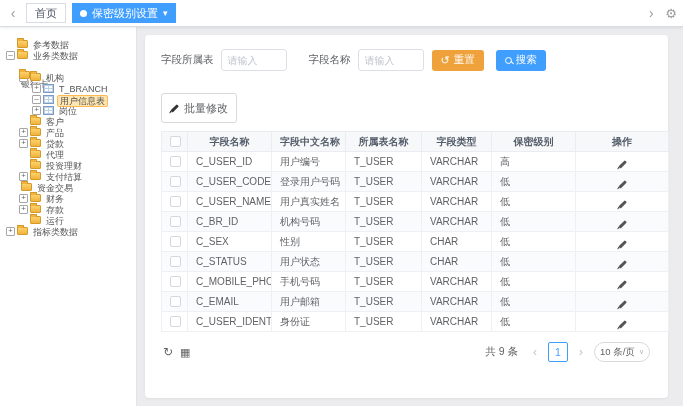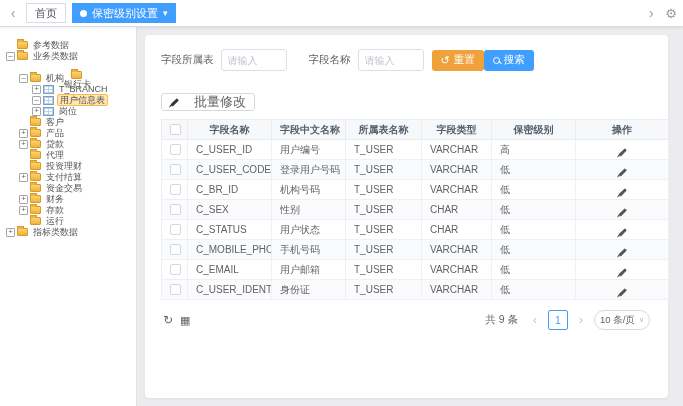--- a/index.html
+++ b/index.html
@@ -16,47 +16,47 @@
   .tabbar-right { margin-left:auto; display:flex; align-items:center; gap:7px; }
   .gear { color:#9a9a9a; font-size:13px; cursor:pointer; }
 
   
   .content { display:flex; height:379px; }
   .sidebar { width:137px; background:#fff; border-right:1px solid #e0e3e8; padding-top:13px; overflow:hidden; flex:none; }
   .main { flex:1; background:#ececee; overflow:hidden; }
   .card { background:#fff; border-radius:4px; box-shadow:0 1px 3px rgba(0,0,0,.06); margin:8px 15px 8px 8px; height:363px; padding:10px 8px; position:relative; }
 
   
-  .tree-item { height:10px; display:flex; align-items:center; font-size:9px; color:#555; line-height:10px; cursor:pointer; white-space:nowrap; margin-bottom:1px; }
+  .tree-item { height:10px; display:flex; align-items:flex-start; font-size:9px; color:#555; line-height:10px; cursor:pointer; white-space:nowrap; margin-bottom:1px; }
   .expander { width:9px; height:9px; border:1px solid #a6a6a6; background:#fff; font-size:8px; line-height:6px; text-align:center; color:#666; margin-right:2px; flex:none; border-radius:1px; }
   .node-icon { flex:none; margin-right:3px; position:relative; display:inline-block; }
   .icon-folder { width:11px; height:8px; background:linear-gradient(#fbd36a,#f2b23e); border:1px solid #d49a2a; border-radius:1px; }
   .icon-folder:before { content:""; position:absolute; top:-3px; left:-1px; width:5px; height:2px; background:#f2b23e; border:1px solid #d49a2a; border-bottom:none; border-radius:1px 1px 0 0; }
   .icon-table { width:11px; height:9px; background:#fff; border:1px solid #7c9cc6;
      background-image:linear-gradient(#bcd0e8 1px, transparent 1px), linear-gradient(90deg,#bcd0e8 1px, transparent 1px);
      background-size:4px 3px; }
   .node-label { padding:0 2px; }
   .node-label.selected { background:#ffe6b0; border:1px solid #ffb951; border-radius:2px; }
 
   
   .filters { display:flex; align-items:center; padding:4px 8px 14px 8px; }
   .f-label { font-size:10.5px; color:#606266; margin-right:7px; white-space:nowrap; }
   .f-input { width:66px; height:22px; border:1px solid #dcdfe6; border-radius:3px; font-size:10px; padding:0 6px; color:#606266; outline:none; }
   .f-input::placeholder { color:#c0c4cc; }
   .gap-lg { width:22px; flex:none; }
   .btn { height:21px; border:none; border-radius:3px; color:#fff; font-size:10.5px; padding:0 9px; display:flex; align-items:center; gap:4px; cursor:pointer; white-space:nowrap; }
   .btn-reset { background:#efa23c; margin-left:8px; }
-  .btn-search { background:#409eff; margin-left:0; }
+  .btn-search { background:#409eff; margin-left:12px; }
   .i-reset { font-size:11px; line-height:1; }
   .i-search { width:7px; height:7px; border:1.4px solid #fff; border-radius:50%; position:relative; display:inline-block; }
   .i-search:after { content:""; position:absolute; width:4px; height:1.4px; background:#fff; transform:rotate(45deg); right:-3px; bottom:-1px; }
 
   
   .toolbar { padding:8px; }
-  .btn-batch { height:18px; background:#fff; border:1px solid #d9d9d9; border-radius:3px; color:#606266; font-size:13px; padding:0 8px; display:flex; align-items:center; gap:15px; cursor:pointer; }
+  .btn-batch { height:30px; background:#fff; border:1px solid #d9d9d9; border-radius:3px; color:#606266; font-size:11px; padding:0 8px; display:flex; align-items:center; gap:5px; cursor:pointer; }
   .pencil { display:inline-block; width:9px; height:2.5px; background:#555; transform:rotate(-45deg); border-radius:1px; position:relative; }
   .pencil:before { content:""; position:absolute; left:-3px; top:-0.2px; border-top:1.5px solid transparent; border-bottom:1.5px solid transparent; border-right:3px solid #555; }
   .pencil.dark { background:#333; }
   .pencil.dark:before { border-right-color:#333; }
 
   
   table { border-collapse:collapse; width:507px; margin:0 8px; table-layout:fixed; }
   th, td { border:1px solid #eef0f3; font-size:10px; height:20px; padding:0 8px; overflow:hidden; white-space:nowrap; }
   thead th { background:#f7f8fa; color:#555e6b; font-weight:bold; text-align:center; border-color:#e9ecf0; }
   tbody td { color:#606266; text-align:left; }
@@ -158,21 +158,21 @@
       <div class="tree-item" style="padding-left: 19px;">
       <span class="expander" style="visibility: hidden;"></span>
       <span class="node-icon icon-folder"></span>
       <span class="node-label">投资理财</span>
     </div>
       <div class="tree-item" style="padding-left: 19px;">
       <span class="expander">+</span>
       <span class="node-icon icon-folder"></span>
       <span class="node-label">支付结算</span>
     </div>
-      <div class="tree-item" style="padding-left: 19px;">
+      <div class="tree-item" style="padding-left: 10px;">
       <span class="expander" style="visibility: hidden;"></span>
       <span class="node-icon icon-folder"></span>
       <span class="node-label">资金交易</span>
     </div>
       <div class="tree-item" style="padding-left: 19px;">
       <span class="expander">+</span>
       <span class="node-icon icon-folder"></span>
       <span class="node-label">财务</span>
     </div>
       <div class="tree-item" style="padding-left: 19px;">
@@ -257,20 +257,31 @@
           <td>登录用户号码</td>
           <td>T_USER</td>
           <td>VARCHAR</td>
           <td>低</td>
           <td class="op-cell">
             <span class="op-btn"><span class="pencil"></span></span>
           </td>
         </tr>
             <tr>
           <td class="center"><span class="cb"></span></td>
+          <td>C_USER_NAME</td>
+          <td>用户真实姓名</td>
+          <td>T_USER</td>
+          <td>VARCHAR</td>
+          <td>低</td>
+          <td class="op-cell">
+            <span class="op-btn"><span class="pencil"></span></span>
+          </td>
+        </tr>
+            <tr>
+          <td class="center"><span class="cb"></span></td>
           <td>C_BR_ID</td>
           <td>机构号码</td>
           <td>T_USER</td>
           <td>VARCHAR</td>
           <td>低</td>
           <td class="op-cell">
             <span class="op-btn"><span class="pencil"></span></span>
           </td>
         </tr>
             <tr>

